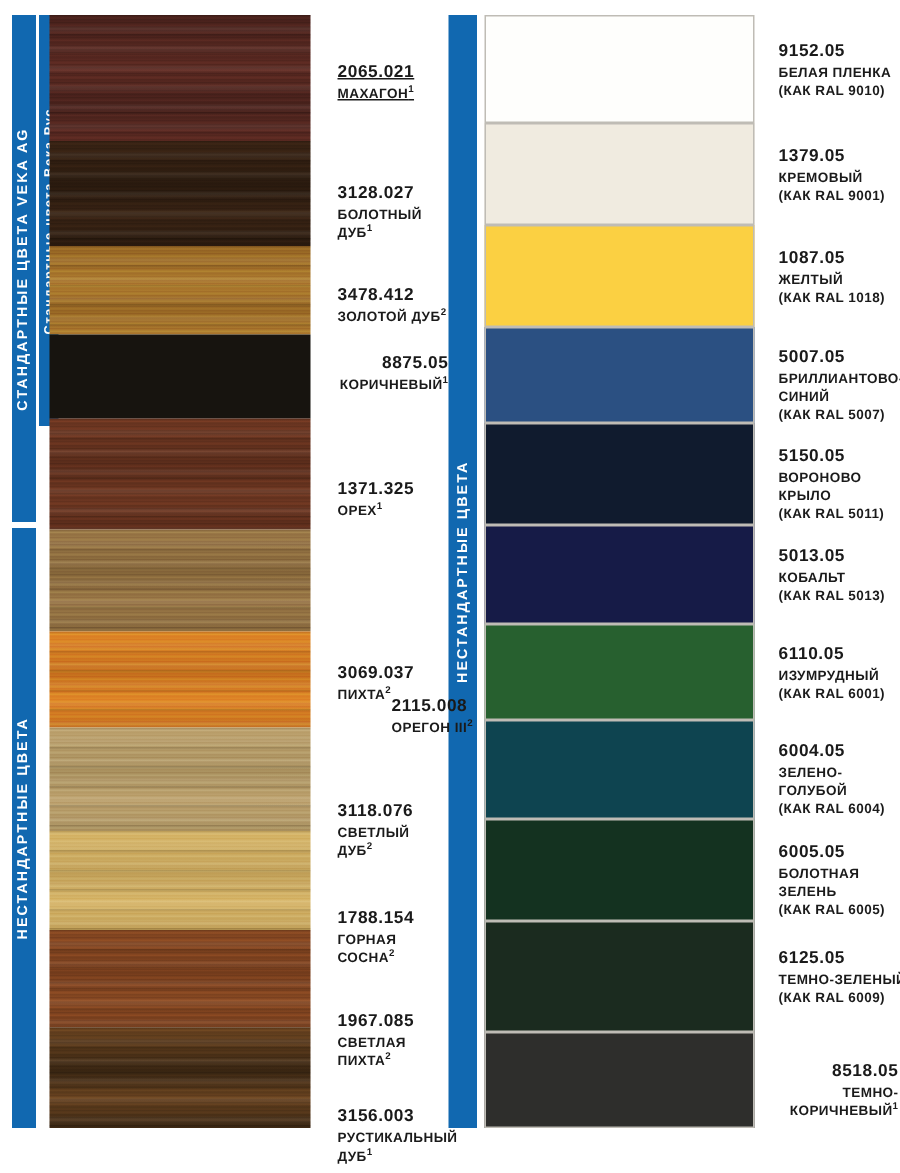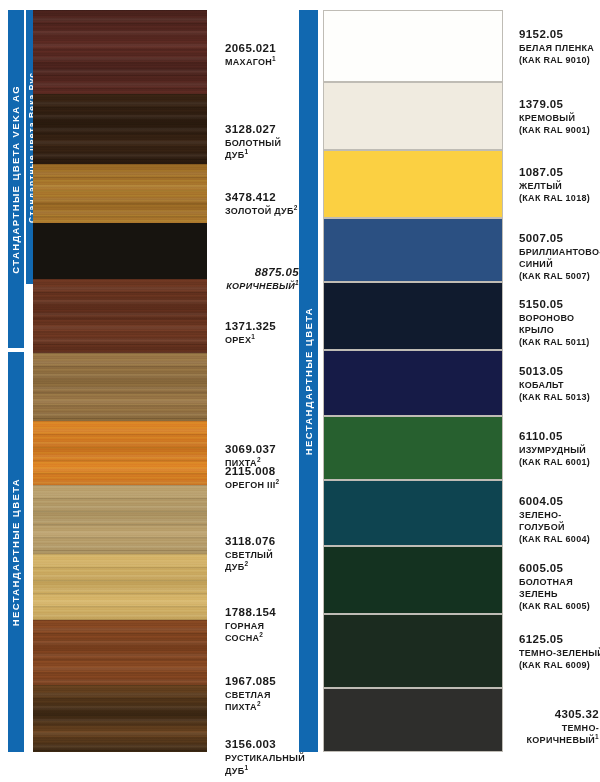--- a/index.html
+++ b/index.html
@@ -248,45 +248,45 @@
     </div>
     <div class="swatch-row nograin" style="height: 74px;">
       <div class="swatch" style="background: rgb(27, 43, 31);"></div>
     </div>
     <div class="swatch-row nograin" style="height: 64px;">
       <div class="swatch" style="background: rgb(46, 46, 44);"></div>
     </div>
   </div>
 
 <div id="labels-wood">
-    <div class="label" style="top: 40.5px;">
+    <div class="label" style="top: 40.5px; text-decoration: underline;">
       <div class="code">2065.021</div>
       <div class="name">МАХАГОН<sup>1</sup></div>
     </div>
     <div class="label" style="top: 121.5px;">
       <div class="code">3128.027</div>
       <div class="name">БОЛОТНЫЙ ДУБ<sup>1</sup></div>
     </div>
     <div class="label" style="top: 189.5px;">
       <div class="code">3478.412</div>
       <div class="name">ЗОЛОТОЙ ДУБ<sup>2</sup></div>
     </div>
-    <div class="label right-align" style="top: 265px; font-style: italic;">
+    <div class="label right-align" style="top: 235px;">
       <div class="code">8875.05</div>
       <div class="name">КОРИЧНЕВЫЙ<sup>1</sup></div>
     </div>
     <div class="label" style="top: 319px;">
       <div class="code">1371.325</div>
       <div class="name">ОРЕХ<sup>1</sup></div>
     </div>
     <div class="label" style="top: 393.5px; margin-top: 48px;">
       <div class="code">3069.037</div>
       <div class="name">ПИХТА<sup>2</sup></div>
     </div>
-    <div class="label" style="top: 463.5px;">
+    <div class="label" style="top: 463.5px; margin-left: 36px;">
       <div class="code">2115.008</div>
       <div class="name">ОРЕГОН III<sup>2</sup></div>
     </div>
     <div class="label" style="top: 533.5px;">
       <div class="code">3118.076</div>
       <div class="name">СВЕТЛЫЙ ДУБ<sup>2</sup></div>
     </div>
     <div class="label" style="top: 604.5px;">
       <div class="code">1788.154</div>
       <div class="name">ГОРНАЯ СОСНА<sup>2</sup></div>
@@ -345,16 +345,16 @@
       <div class="code">6005.05</div>
       <div class="name">БОЛОТНАЯ ЗЕЛЕНЬ</div>
       <div class="ral">(КАК RAL 6005)</div>
     </div>
     <div class="label" style="top: 631.5px;">
       <div class="code">6125.05</div>
       <div class="name">ТЕМНО-ЗЕЛЕНЫЙ</div>
       <div class="ral">(КАК RAL 6009)</div>
     </div>
     <div class="label right-align" style="top: 706.5px;">
-      <div class="code">4305.32</div>
+      <div class="code">8518.05</div>
       <div class="name">ТЕМНО-КОРИЧНЕВЫЙ<sup>1</sup></div>
     </div>
   </div>
 
 </body></html>

